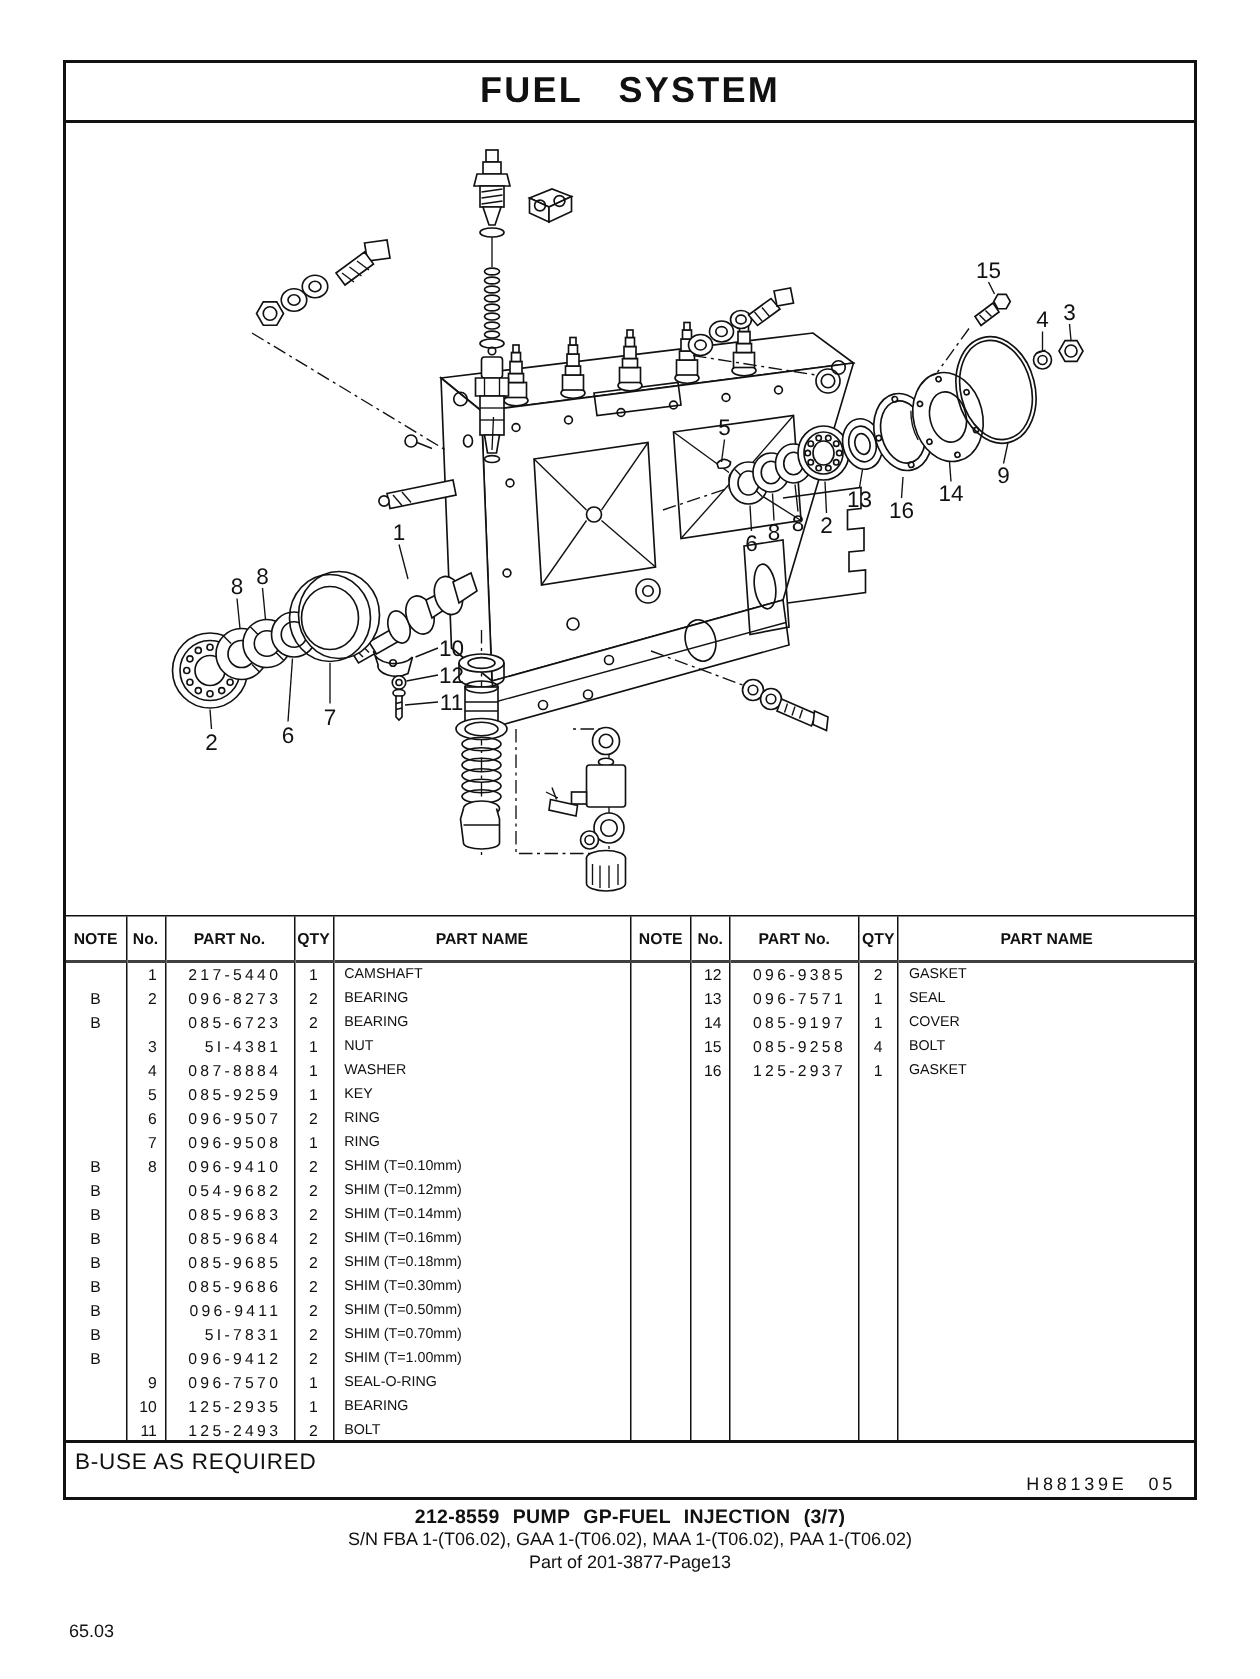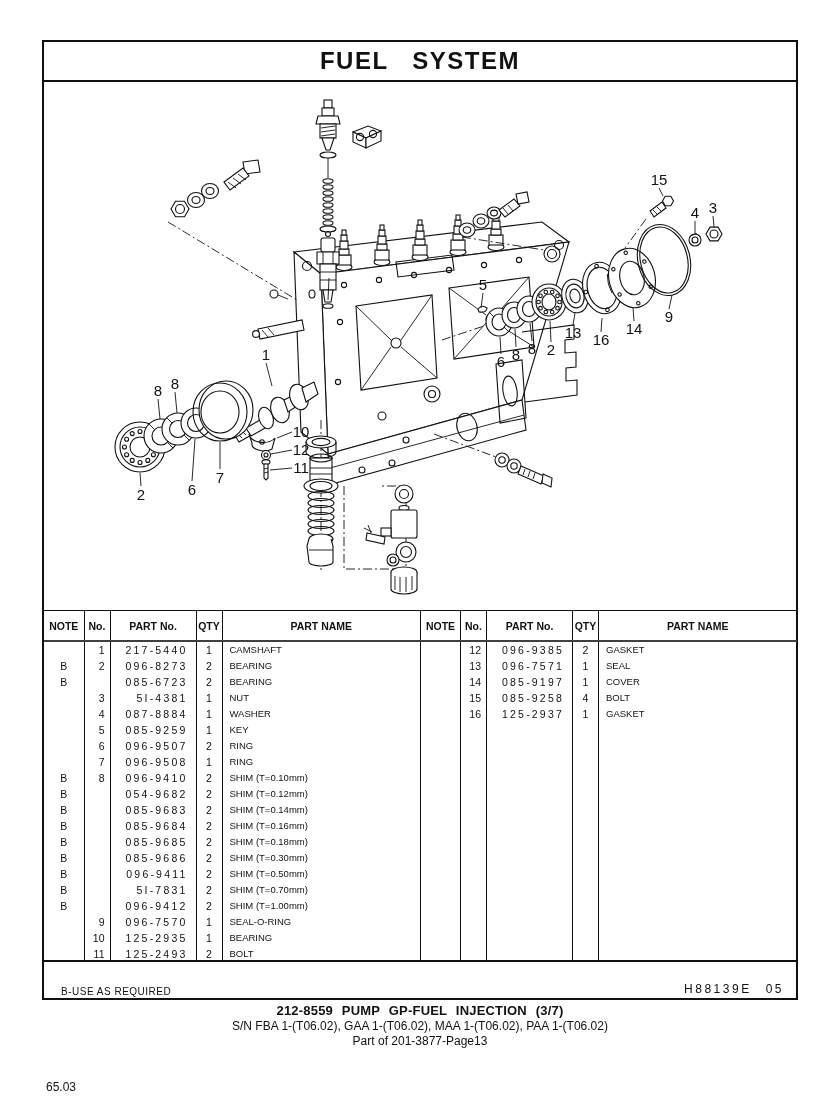--- a/index.html
+++ b/index.html
@@ -31,21 +31,21 @@
     height:16px;padding:0;font-size:10.5px;line-height:16px;white-space:nowrap;overflow:hidden;
   }
   th:first-child,td:first-child{border-left:none;}
   th:last-child,td:last-child{border-right:none;}
   td.c-note{text-align:center;}
   td.c-no{text-align:right;padding-right:5px;}
   td.c-pn{text-align:right;padding-right:8px;letter-spacing:2.2px;font-size:10.5px;}
   td.c-qty{text-align:center;}
   td.c-name{text-align:left;padding-left:7px;font-size:9.5px;}
   .note-row{height:41px;border-top:2px solid #111;position:relative;box-sizing:border-box;}
-  .b-note{position:absolute;left:17px;top:4px;font-size:10px;letter-spacing:0.5px;margin-top:20px;}
+  .b-note{position:absolute;left:6px;top:4px;font-size:15px;letter-spacing:0.5px;}
   .fig-code{position:absolute;right:12px;bottom:5px;font-size:12px;letter-spacing:2.5px;}
   .fig-code .suffix{margin-left:14px;}
   .caption{position:absolute;left:0;top:1003px;width:840px;text-align:center;}
   .cap-title{font-size:13px;font-weight:bold;letter-spacing:0.2px;word-spacing:5px;}
   .cap-sub{font-size:12px;margin-top:1px;}
   .page-footer-left{position:absolute;left:46px;top:1080px;font-size:12px;}
   .page-footer-right{position:absolute;right:46px;top:1080px;font-size:12px;margin-top:40px;}
   .k{stroke:#111;fill:#fff;stroke-width:1.1;}
   .kn{stroke:#111;fill:none;stroke-width:1.1;}
   .thin{stroke:#111;fill:none;stroke-width:0.9;}

